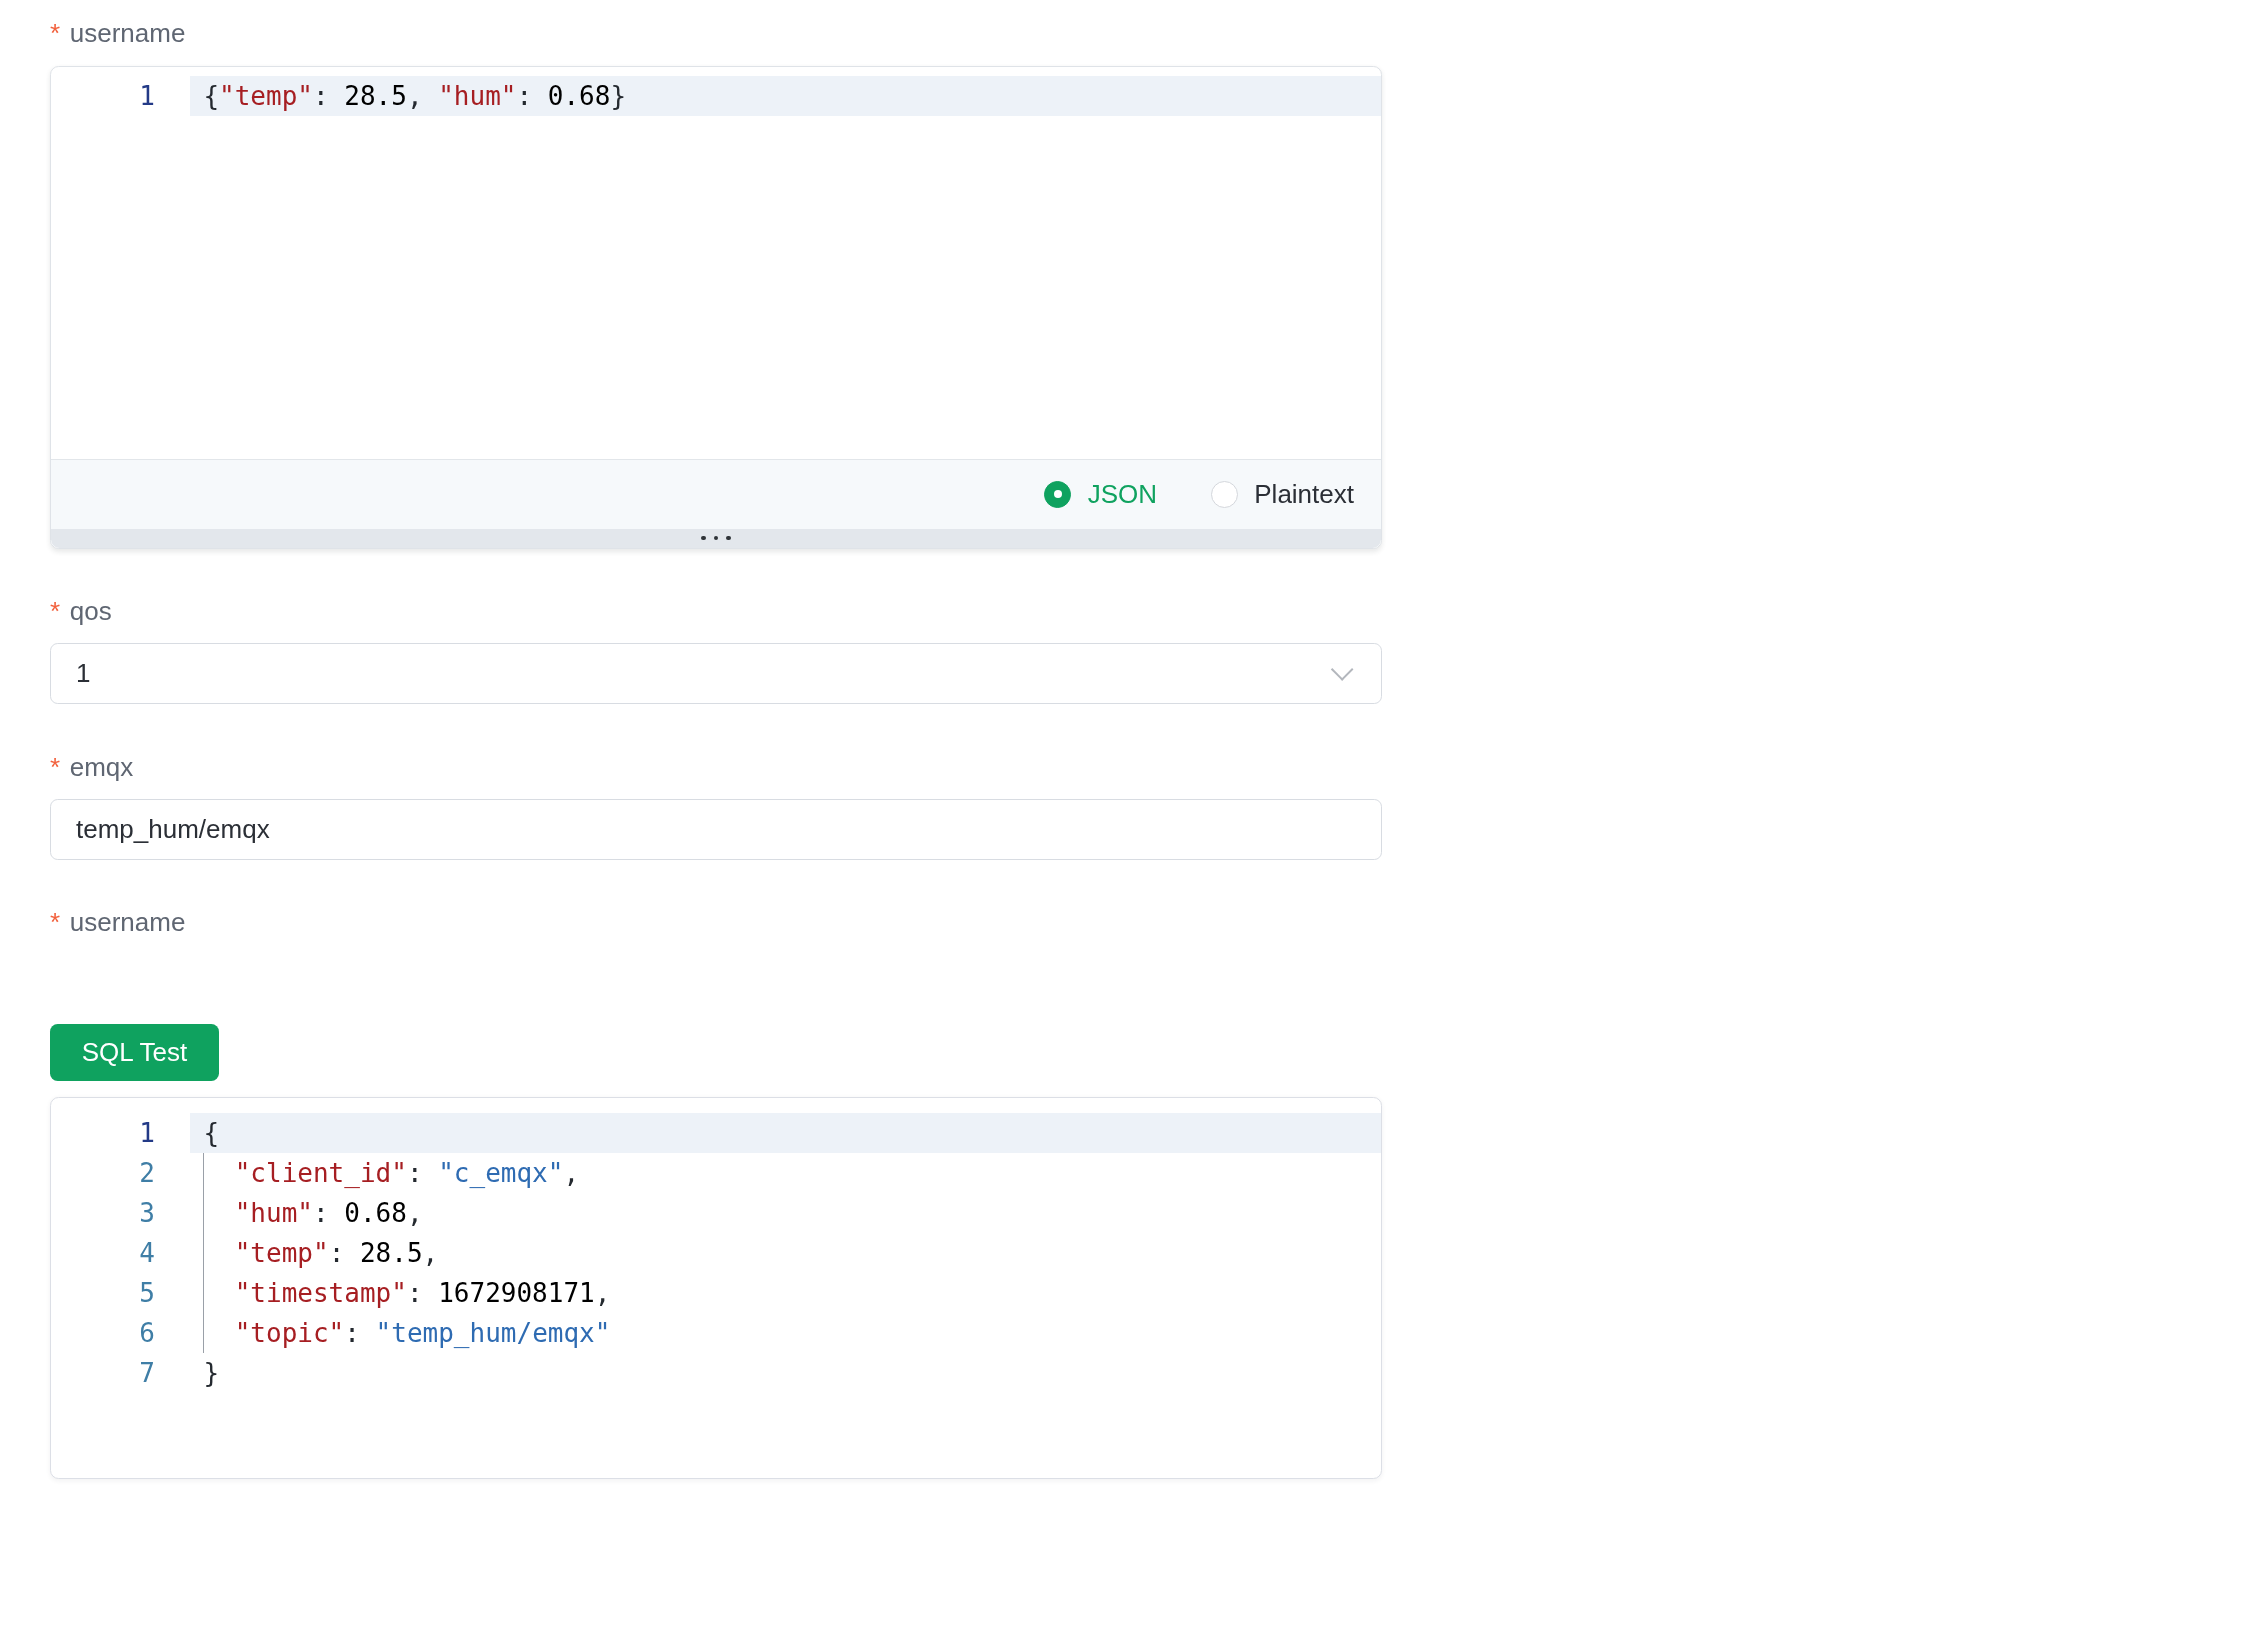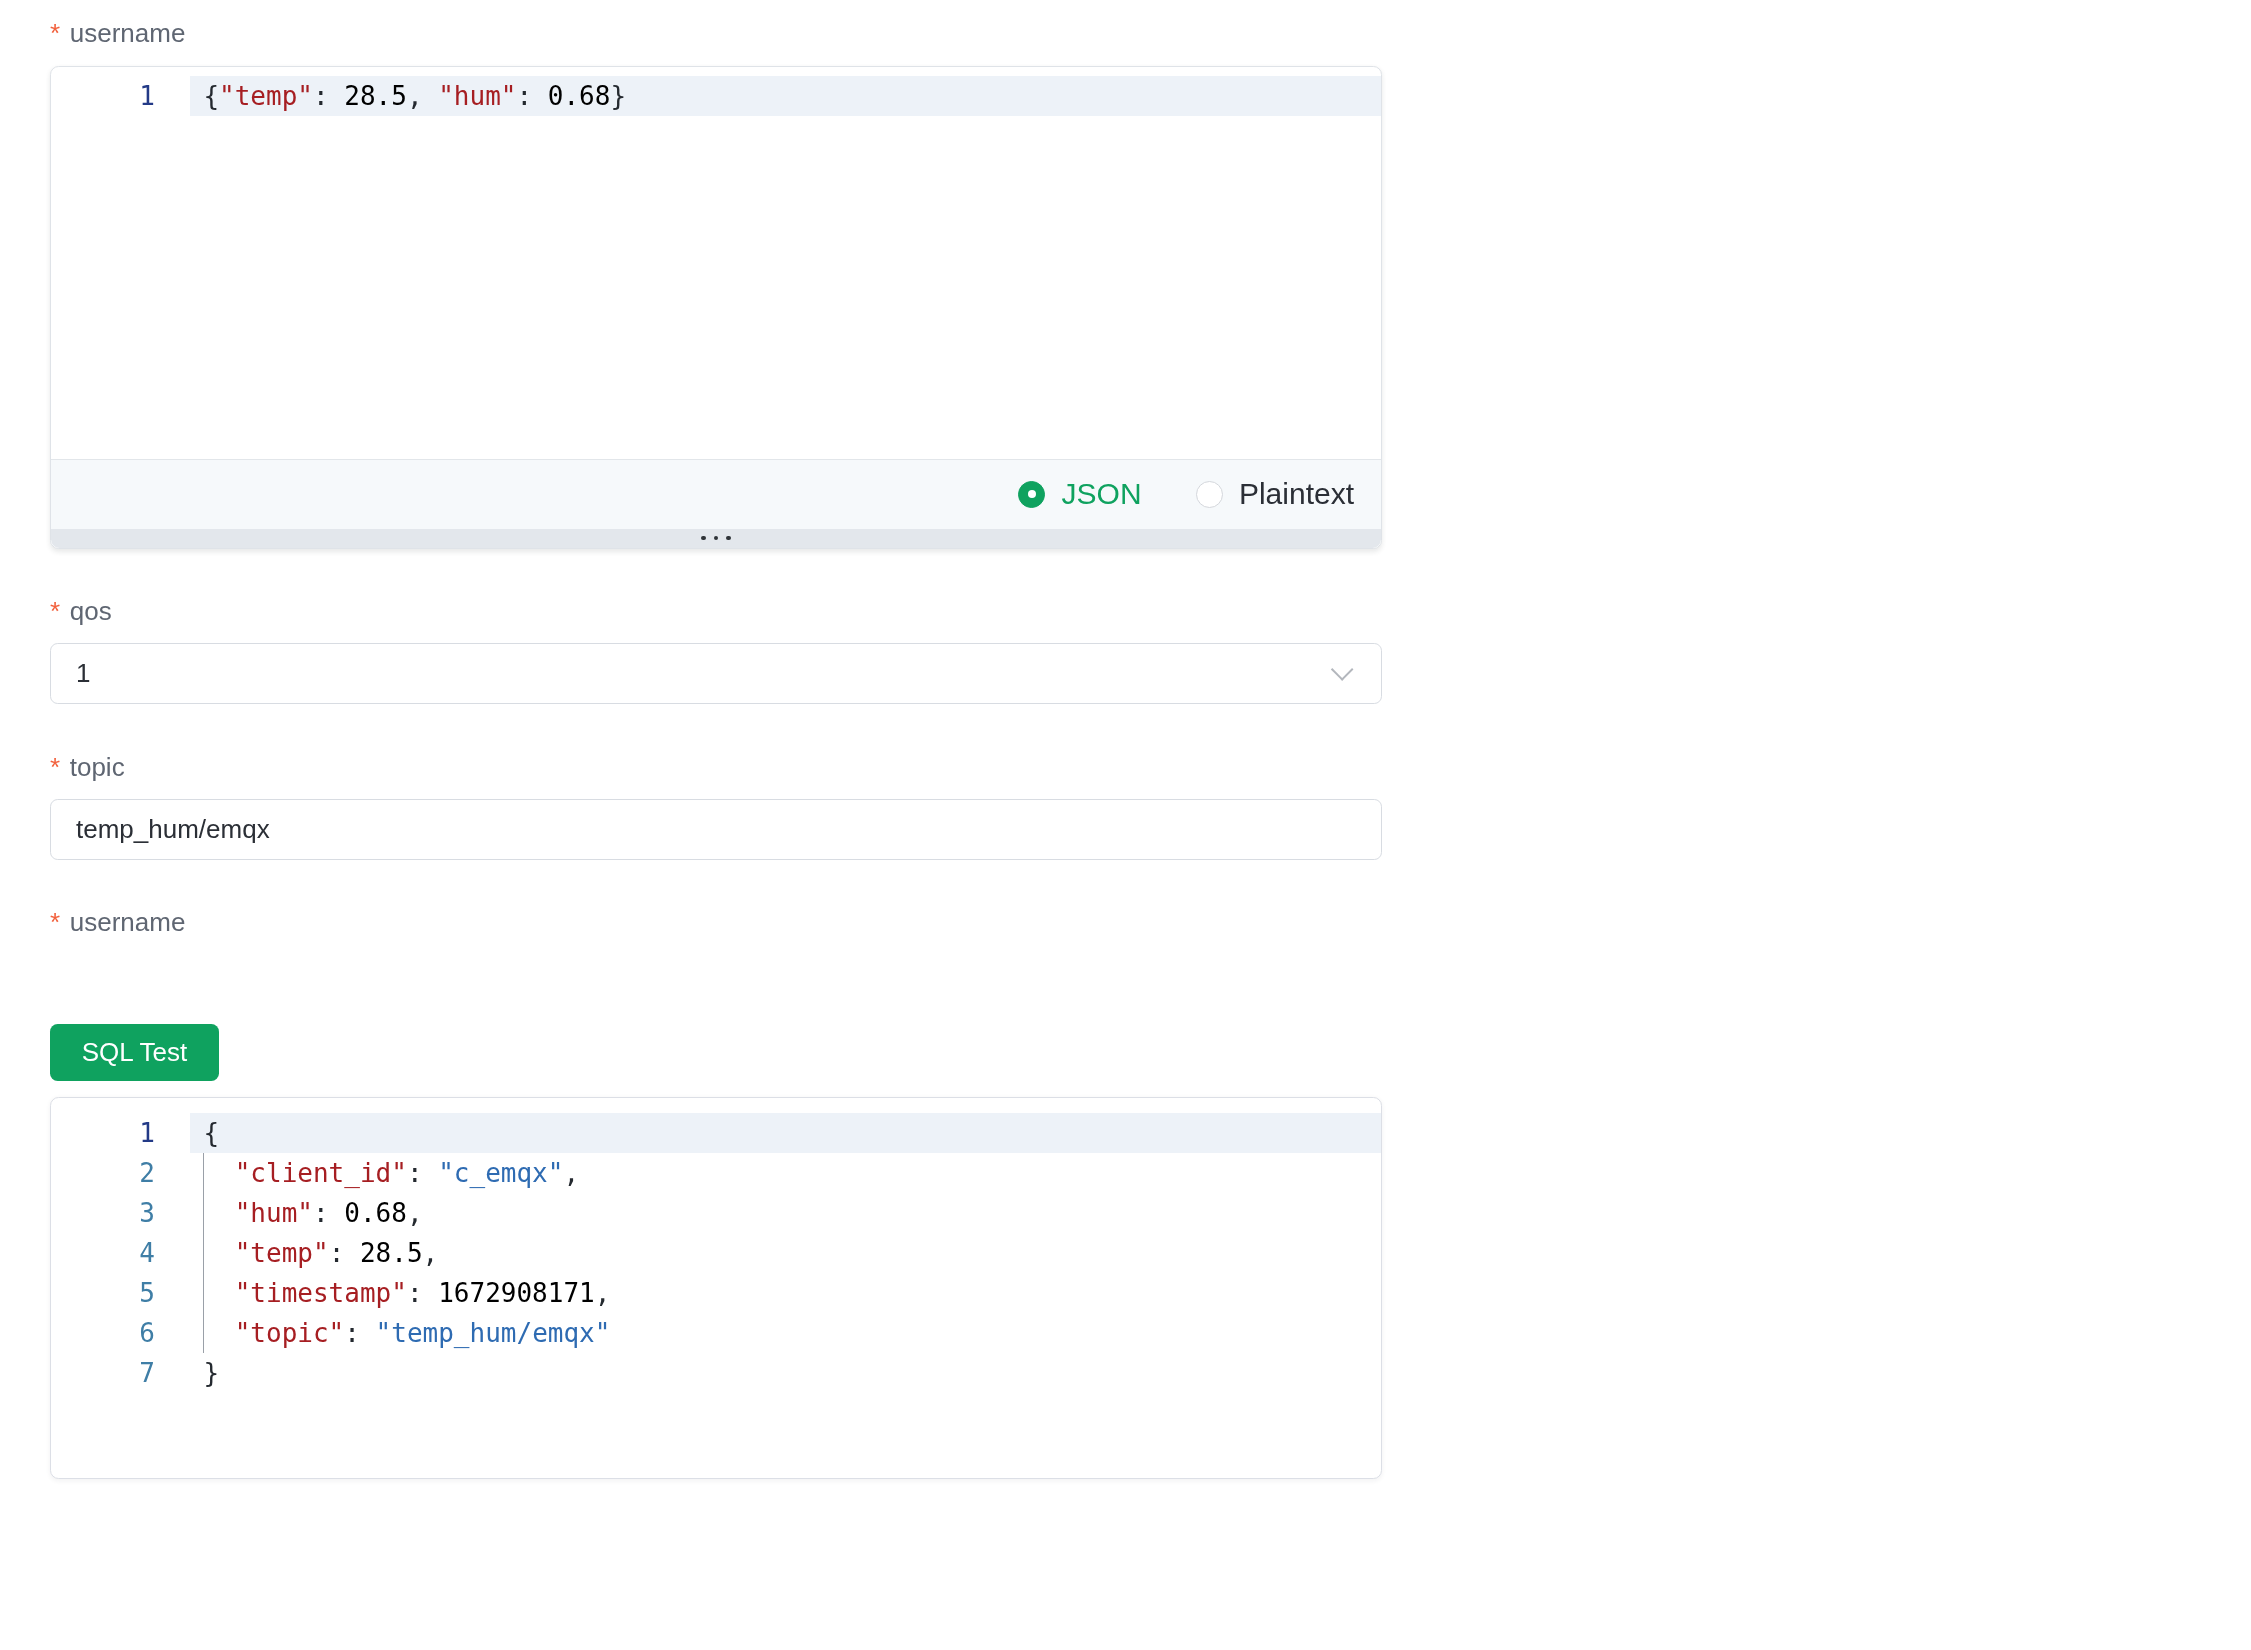--- a/index.html
+++ b/index.html
@@ -81,21 +81,21 @@
     display: flex;
     align-items: center;
     justify-content: flex-end;
     gap: 54px;
     padding-right: 27px;
   }
   .radio-option {
     display: flex;
     align-items: center;
     gap: 16.3px;
-    font-size: 30px;
+    font-size: 26px;
     color: #2b2f36;
     cursor: pointer;
   }
   .radio-circle {
     width: 27px; height: 27px;
     border-radius: 50%;
     background: #ffffff;
     border: 1.9px solid #d4d7dc;
     position: relative;
   }
@@ -232,21 +232,21 @@
     <span class="req">*</span>
     <span>qos</span>
   </div>
   <div class="select-box">
     <span>1</span>
     <span class="chevron"></span>
   </div>
 
   <div class="field-label mt-section" style="margin-top:47px;">
     <span class="req">*</span>
-    <span>topic</span>
+    <span>emqx</span>
   </div>
   <input class="text-input" type="text" value="temp_hum/emqx" style="">
 
   <div class="field-label mt-section">
     <span class="req">*</span>
     <span>username</span>
   </div>
 
   <button class="sql-test-btn">SQL Test</button>
 

